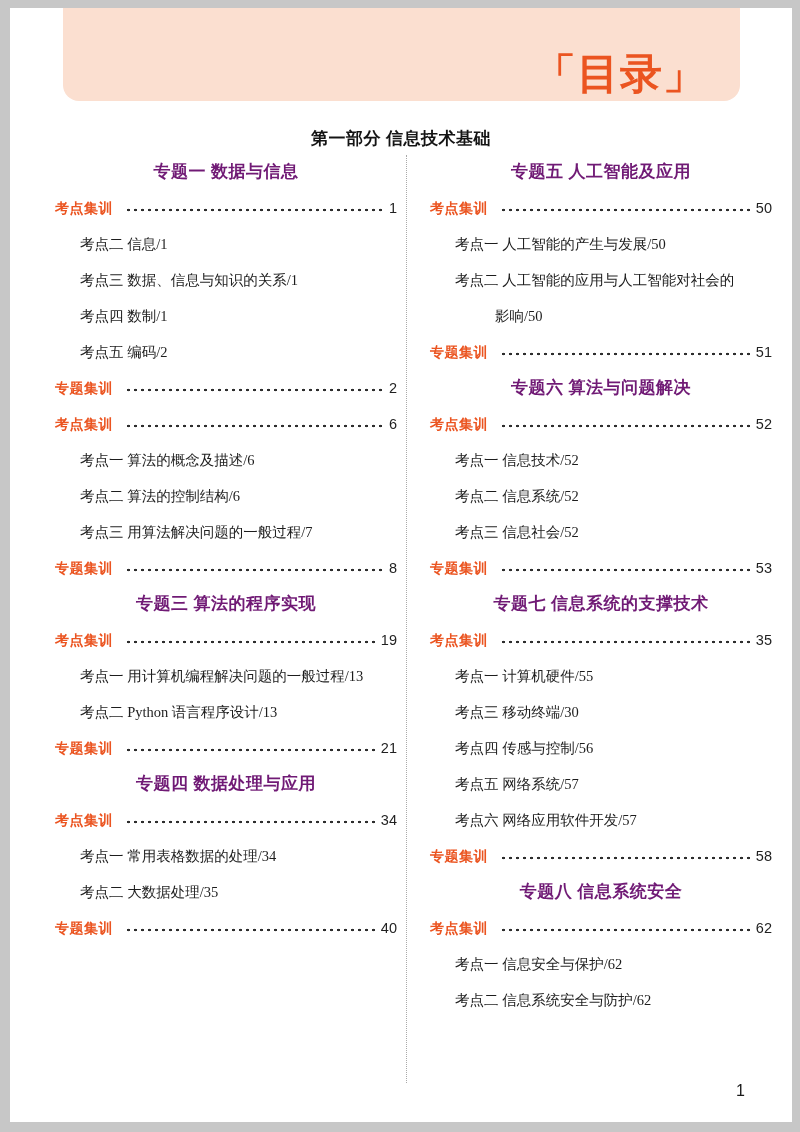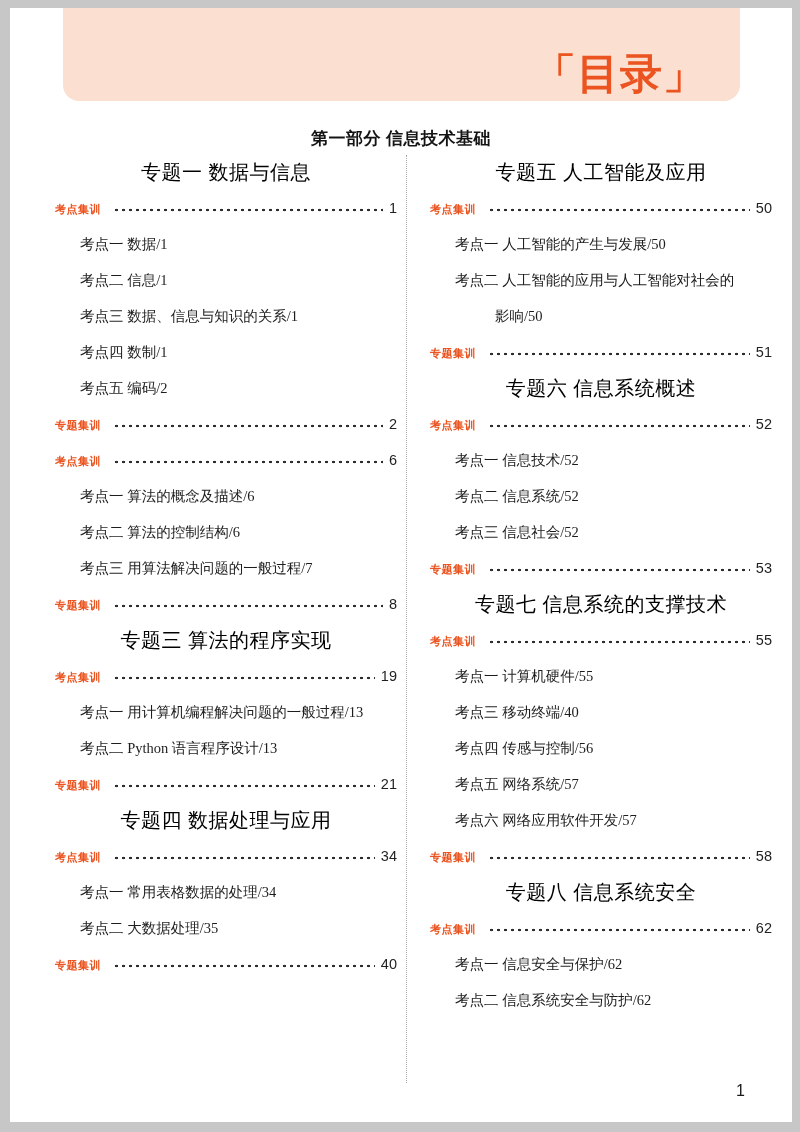--- a/index.html
+++ b/index.html
@@ -39,29 +39,29 @@
   }
   .col{flex:1;min-width:0;}
   .col-divider{
     position:absolute;left:396px;top:147px;height:928px;width:0;
     border-left:1px dotted #a9a9a9;
   }
   .toc-section{margin:0;}
   .section-title{
     height:20px;margin:4px 0 18px 0;
     text-align:center;
-    font-size:20px;font-weight:normal;color:#000000;
+    font-size:17px;font-weight:bold;color:#701a75;
     letter-spacing:0.5px;line-height:20px;
   }
   .toc-section:first-child .section-title{margin-top:0;}
   .t-row{height:20px;margin-bottom:16px;line-height:20px;}
   .leader-row{display:flex;align-items:baseline;}
   .leader-label{
     flex:none;
-    font-size:11px;font-weight:bold;
+    font-size:14px;font-weight:bold;
     color:var(--accent,#EB5420);
     letter-spacing:0.5px;
   }
   .dot-leader{
     flex:1;align-self:center;height:12px;
     margin:4px 6px 0 10px;
     background-image:radial-gradient(circle,var(--dot,#2e2e2e) 1.15px,transparent 1.55px);
     background-size:7px 12px;
     background-repeat:repeat-x;
     background-position:2px center;
@@ -98,21 +98,20 @@
 
   <div class="columns">
     <div class="col" id="col-left">
         <div class="toc-section">
           <div class="section-title t-row">专题一  数据与信息</div>
           <div class="t-row leader-row">
             <span class="leader-label">考点集训</span>
             <span class="dot-leader"></span>
             <span class="leader-page">1</span>
           </div>
-          <div class="t-row item-row">考点一  数据/1</div>
           <div class="t-row item-row">考点二  信息/1</div>
           <div class="t-row item-row">考点三  数据、信息与知识的关系/1</div>
           <div class="t-row item-row">考点四  数制/1</div>
           <div class="t-row item-row">考点五  编码/2</div>
           <div class="t-row leader-row">
             <span class="leader-label">专题集训</span>
             <span class="dot-leader"></span>
             <span class="leader-page">2</span>
           </div>
         </div>
@@ -173,44 +172,44 @@
           <div class="t-row item-row">考点一  人工智能的产生与发展/50</div>
           <div class="t-row item-row">考点二  人工智能的应用与人工智能对社会的</div>
           <div class="t-row item-row cont">影响/50</div>
           <div class="t-row leader-row">
             <span class="leader-label">专题集训</span>
             <span class="dot-leader"></span>
             <span class="leader-page">51</span>
           </div>
         </div>
         <div class="toc-section">
-          <div class="section-title t-row">专题六  信息系统概述</div>
+          <div class="section-title t-row">专题六  算法与问题解决</div>
           <div class="t-row leader-row">
             <span class="leader-label">考点集训</span>
             <span class="dot-leader"></span>
             <span class="leader-page">52</span>
           </div>
           <div class="t-row item-row">考点一  信息技术/52</div>
           <div class="t-row item-row">考点二  信息系统/52</div>
           <div class="t-row item-row">考点三  信息社会/52</div>
           <div class="t-row leader-row">
             <span class="leader-label">专题集训</span>
             <span class="dot-leader"></span>
             <span class="leader-page">53</span>
           </div>
         </div>
         <div class="toc-section">
           <div class="section-title t-row">专题七  信息系统的支撑技术</div>
           <div class="t-row leader-row">
             <span class="leader-label">考点集训</span>
             <span class="dot-leader"></span>
-            <span class="leader-page">55</span>
+            <span class="leader-page">35</span>
           </div>
           <div class="t-row item-row">考点一  计算机硬件/55</div>
-          <div class="t-row item-row">考点三  移动终端/40</div>
+          <div class="t-row item-row">考点三  移动终端/30</div>
           <div class="t-row item-row">考点四  传感与控制/56</div>
           <div class="t-row item-row">考点五  网络系统/57</div>
           <div class="t-row item-row">考点六  网络应用软件开发/57</div>
           <div class="t-row leader-row">
             <span class="leader-label">专题集训</span>
             <span class="dot-leader"></span>
             <span class="leader-page">58</span>
           </div>
         </div>
         <div class="toc-section">

